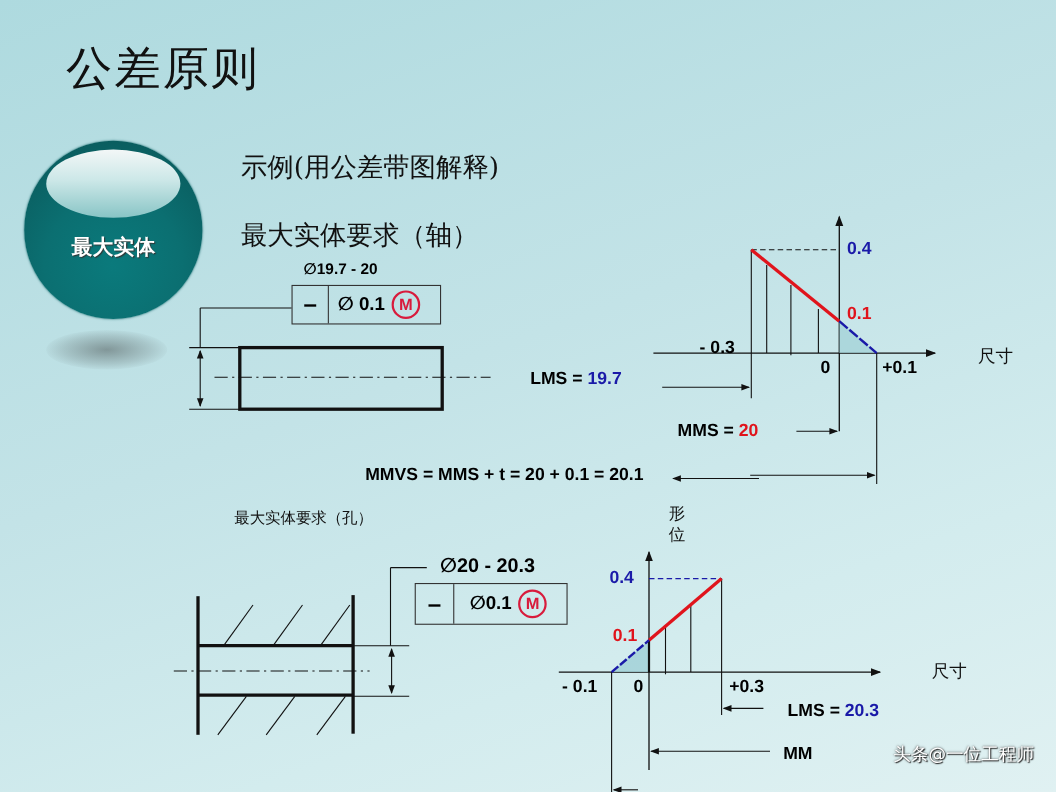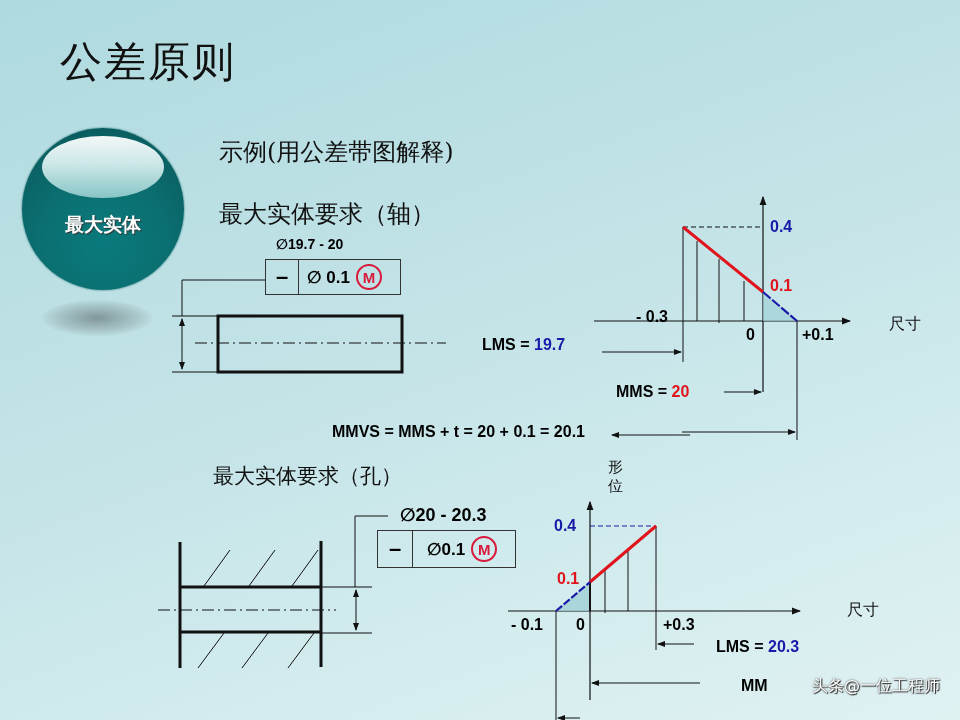--- a/index.html
+++ b/index.html
@@ -47,21 +47,21 @@
 <div class="abs title">公差原则</div>
 
 <div class="orb">
   <div class="orb-gloss"></div>
   <div class="orb-text" style="top:84px;">最大实体</div>
 </div>
 <div class="orb-shadow"></div>
 
 <div class="abs cn h2" style="left:194px; top:136px;">示例(用公差带图解释)</div>
 <div class="abs cn h2" style="left:194px; top:198px;">最大实体要求（轴）</div>
-<div class="abs cn" style="left:188px; top:462px; font-size:21px;">最大实体要求（孔）</div>
+<div class="abs cn" style="left:188px; top:462px; font-size:14px;">最大实体要求（孔）</div>
 
 <div class="abs b" style="left:276px; top:236px; font-size:14px;">∅19.7 -  20</div>
 <div class="fcf" style="left:265px; top:259px; width:134px;">
   <div class="cell1" style="width:32px;">–</div>
   <div class="cell2">
     <span>∅ 0.1</span>
     <span class="mcirc">M</span>
   </div>
 </div>
 
@@ -176,15 +176,15 @@
 <div class="abs cn" style="left:583px; top:477px; font-size:15px;">位</div>
 <div class="abs lbl blue" style="left:554px; top:517px;">0.4</div>
 <div class="abs lbl red" style="left:557px; top:570px;">0.1</div>
 <div class="abs lbl" style="left:511px; top:616px;">- 0.1</div>
 <div class="abs lbl" style="left:576px; top:616px;">0</div>
 <div class="abs lbl" style="left:663px; top:616px;">+0.3</div>
 <div class="abs cn" style="left:822px; top:600px; font-size:16px;">尺寸</div>
 <div class="abs lbl" style="left:716px; top:638px;">
   <span>LMS = </span><span class="blue">20.3</span>
 </div>
-<div class="abs lbl" style="left:712px; top:677px;margin-left:29px;">MM</div>
+<div class="abs lbl" style="left:712px; top:677px;">MM</div>
 
 <div class="abs wm">头条@一位工程师</div>
 
 </body></html>

